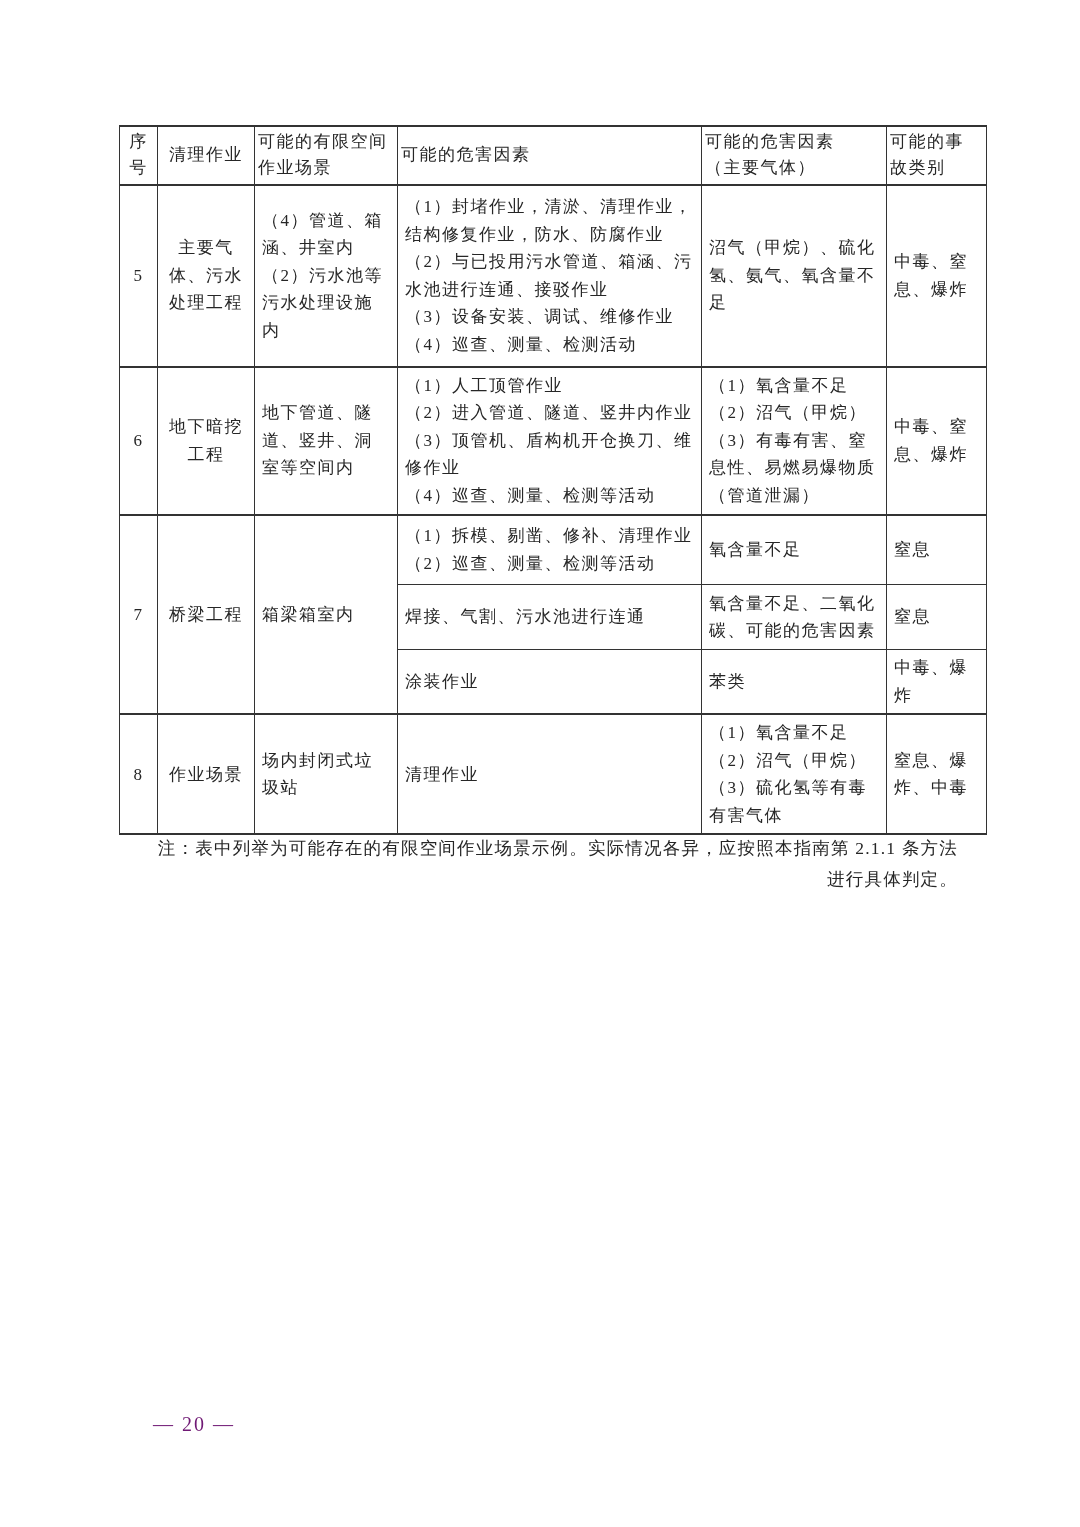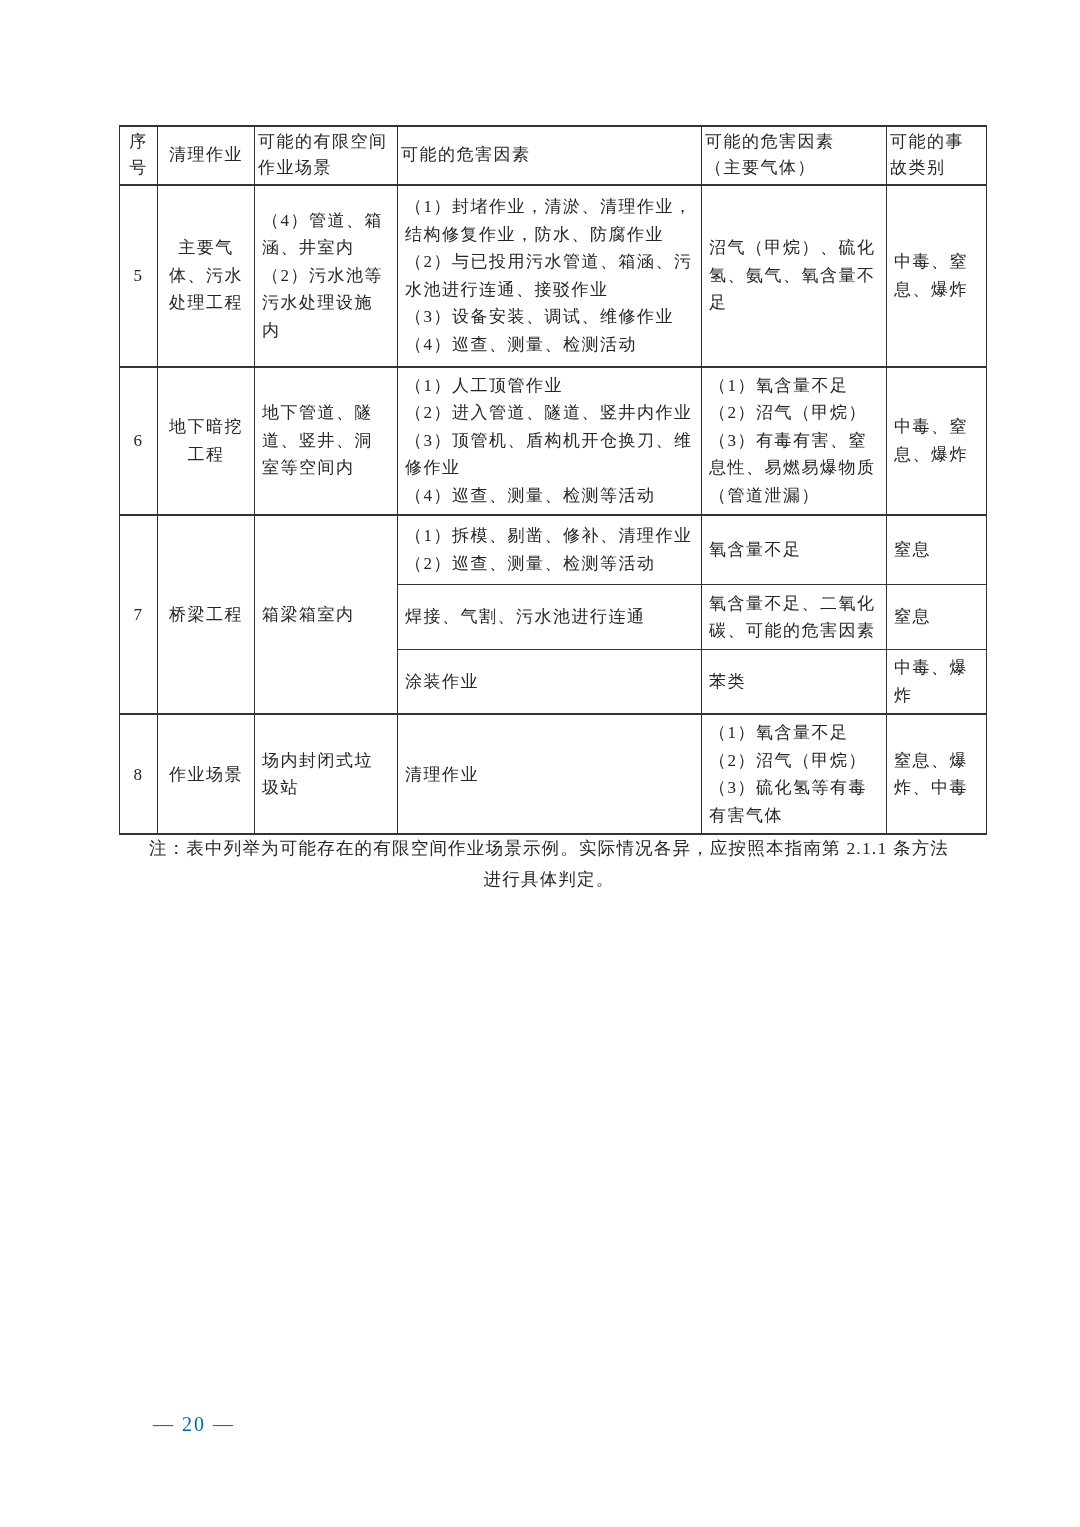--- a/index.html
+++ b/index.html
@@ -34,25 +34,25 @@
   thead tr{height:58px;}
   tbody tr:nth-child(1){height:182px;}
   tbody tr:nth-child(2){height:148px;}
   tbody tr:nth-child(3){height:70px;}
   tbody tr:nth-child(4){height:65px;}
   tbody tr:nth-child(5){height:62px;}
   tbody tr:nth-child(6){height:110px;}
   .note{
     position:absolute;left:140px;top:833px;width:818px;
     font-size:17.5px;line-height:31px;letter-spacing:1.2px;
-    text-align:center;
+    text-align:right;
   }
   .footer{
     position:absolute;left:153px;top:1413px;
-    font-size:20px;letter-spacing:2px;color:#0369a1;
+    font-size:20px;letter-spacing:2px;color:#701a75;
   }
 </style>
 </head>
 <body>
 
 <div class="page">
 
   <table>
     <colgroup>
       <col style="width:38px">

